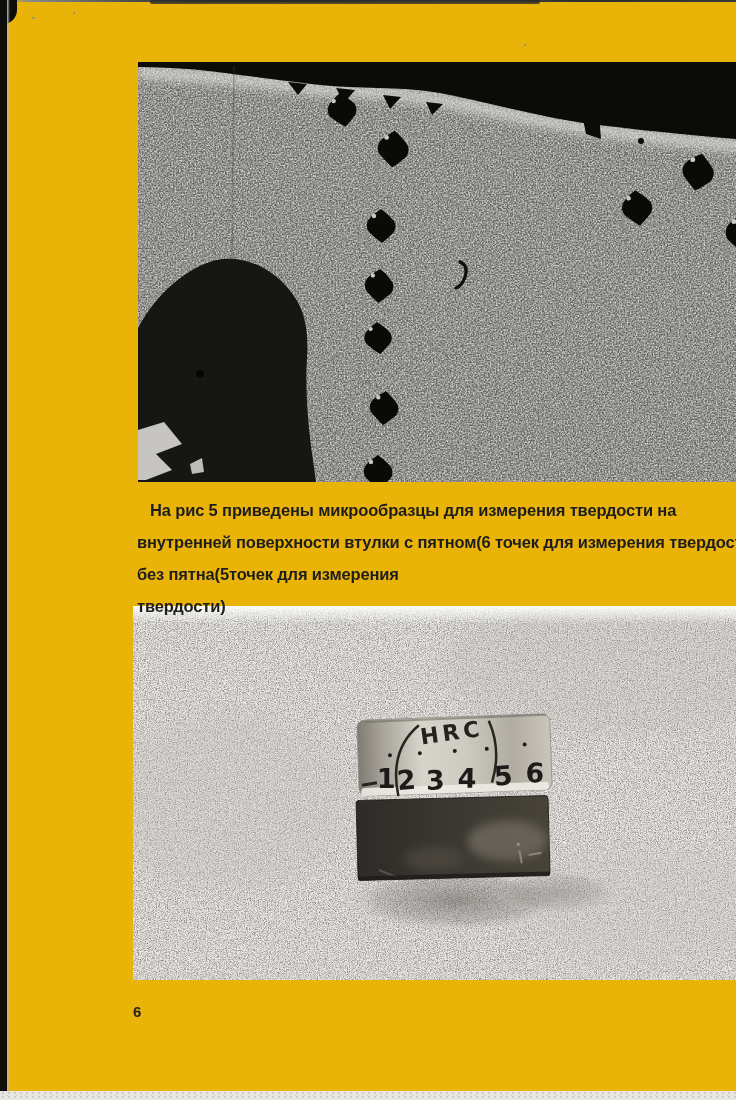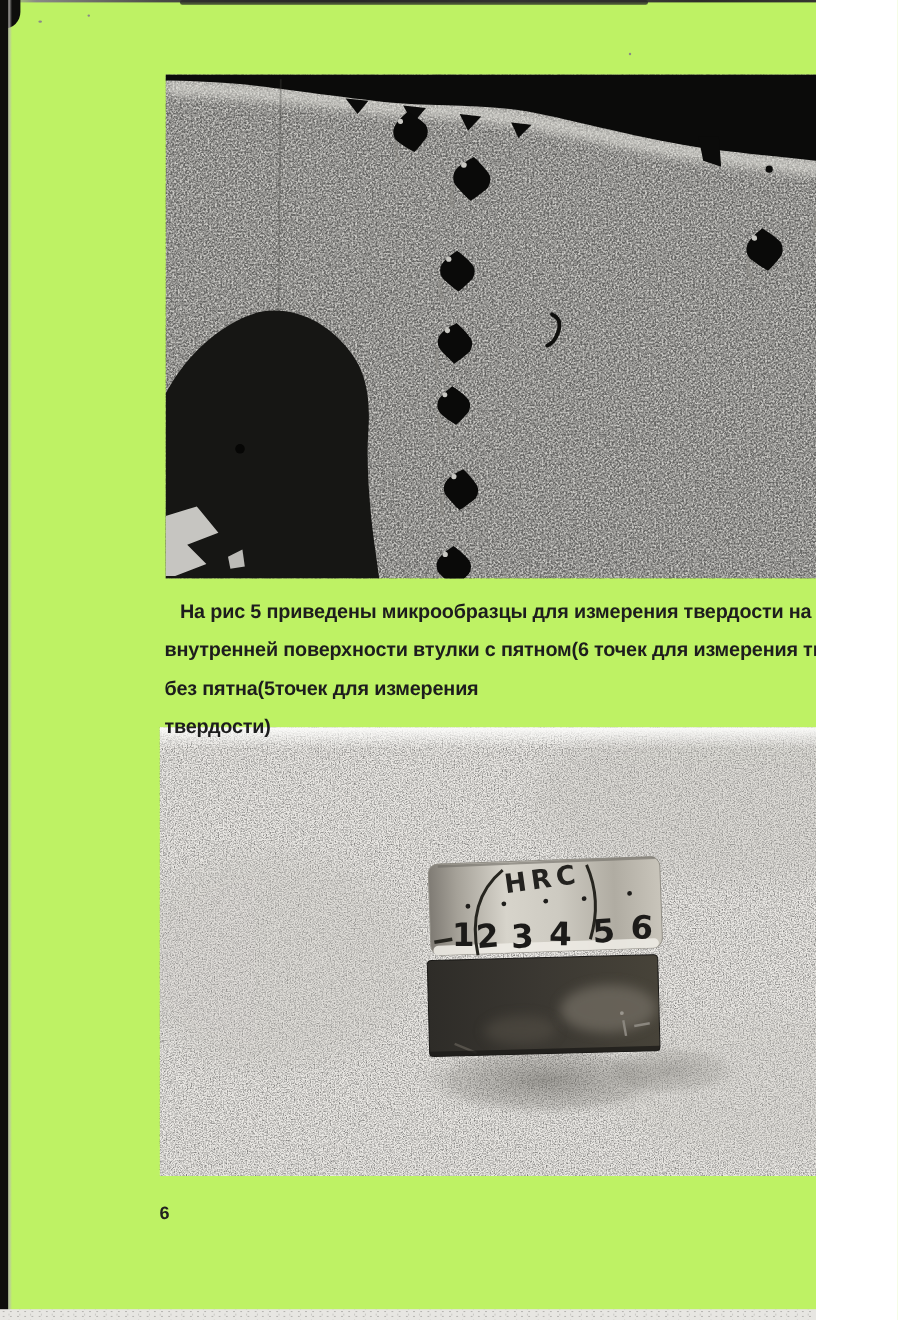--- a/index.html
+++ b/index.html
@@ -1,17 +1,17 @@
 <!DOCTYPE html>
 <html><head>
 <meta charset="utf-8">
 <style>
   html,body{margin:0;padding:0;background:#ffffff;}
   .page{
-    position:relative;width:680px;height:1100px;background:#bef264;overflow:hidden;
+    position:relative;width:736px;height:1100px;background:#eab308;overflow:hidden;
     font-family:"Liberation Sans",sans-serif;
   }
   
   .scan-left{position:absolute;left:0;top:0;width:7px;height:1100px;background:#0e0e0c;}
   .scan-left-soft{position:absolute;left:7px;top:0;width:3px;height:1100px;background:linear-gradient(90deg,#b9b8b4,rgba(255,255,255,0));}
   .scan-corner{position:absolute;left:0;top:0;width:17px;height:24px;background:#0e0e0c;border-bottom-right-radius:14px;}
   .scan-top{position:absolute;left:0;top:0;width:748px;height:2px;
     background:linear-gradient(90deg,rgba(60,60,58,0) 0%,#8a8a86 4%,#4a4a46 18%,#20201e 38%,#55554f 58%,#2e2e2a 78%,#3a3a36 100%);}
   .scan-top-heavy{position:absolute;left:150px;top:0;width:390px;height:4px;background:#2b2b28;opacity:.8;border-radius:2px;}
   .speck{position:absolute;border-radius:50%;background:#8a8a86;}

